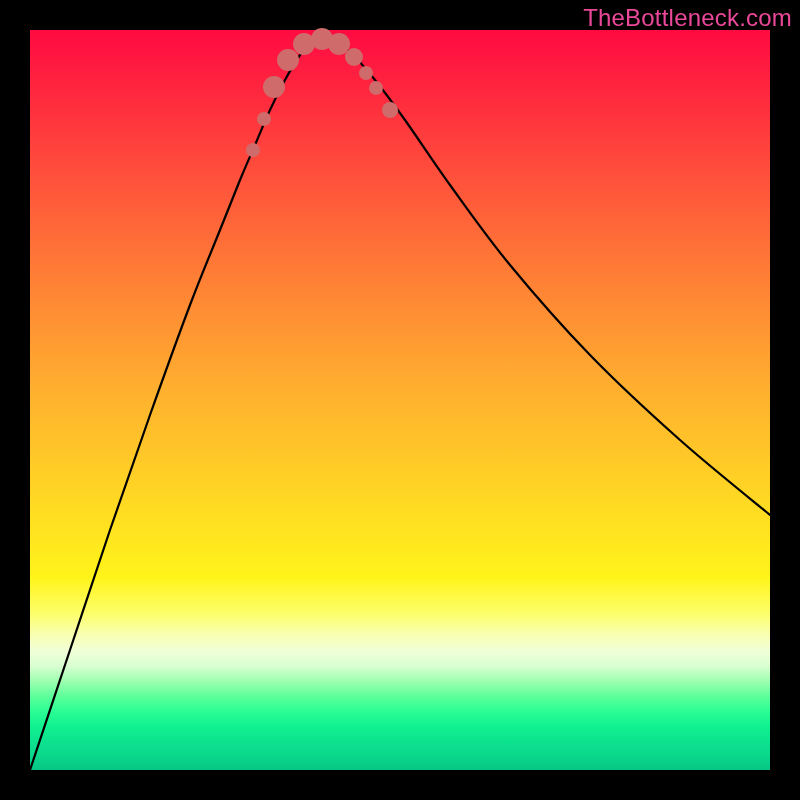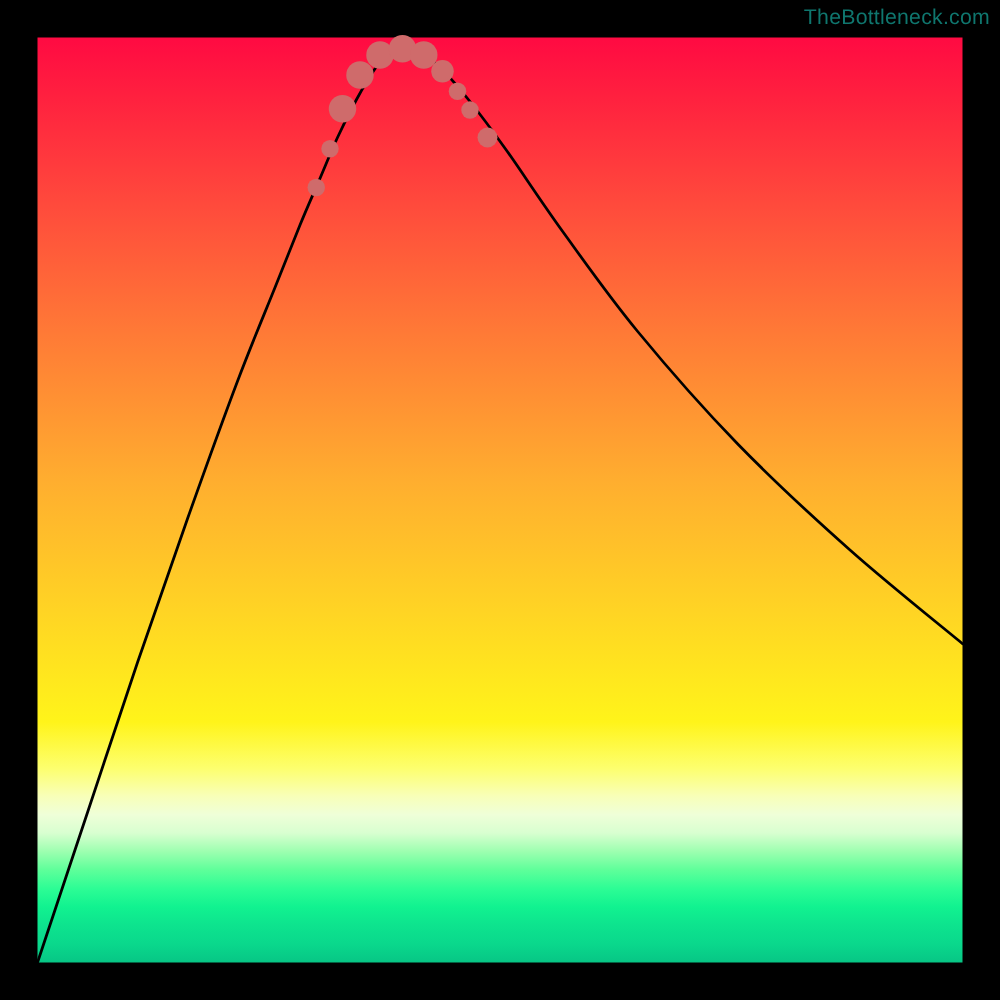--- a/index.html
+++ b/index.html
@@ -35,22 +35,22 @@
       #11f290 94%,
       #0de38e 96%,
       #0ad88c 98%,
       #07c685 100%
     );
   }
   .watermark {
     position: absolute;
     top: 4px;
     right: 8px;
-    color: #0f766e;
-    font-size: 17px;
+    color: #ec4899;
+    font-size: 24px;
     font-weight: 500;
     letter-spacing: 0.2px;
     user-select: none;
   }
   svg.curve {
     position: absolute;
     left: 30px;
     top: 30px;
     width: 740px;
     height: 740px;

